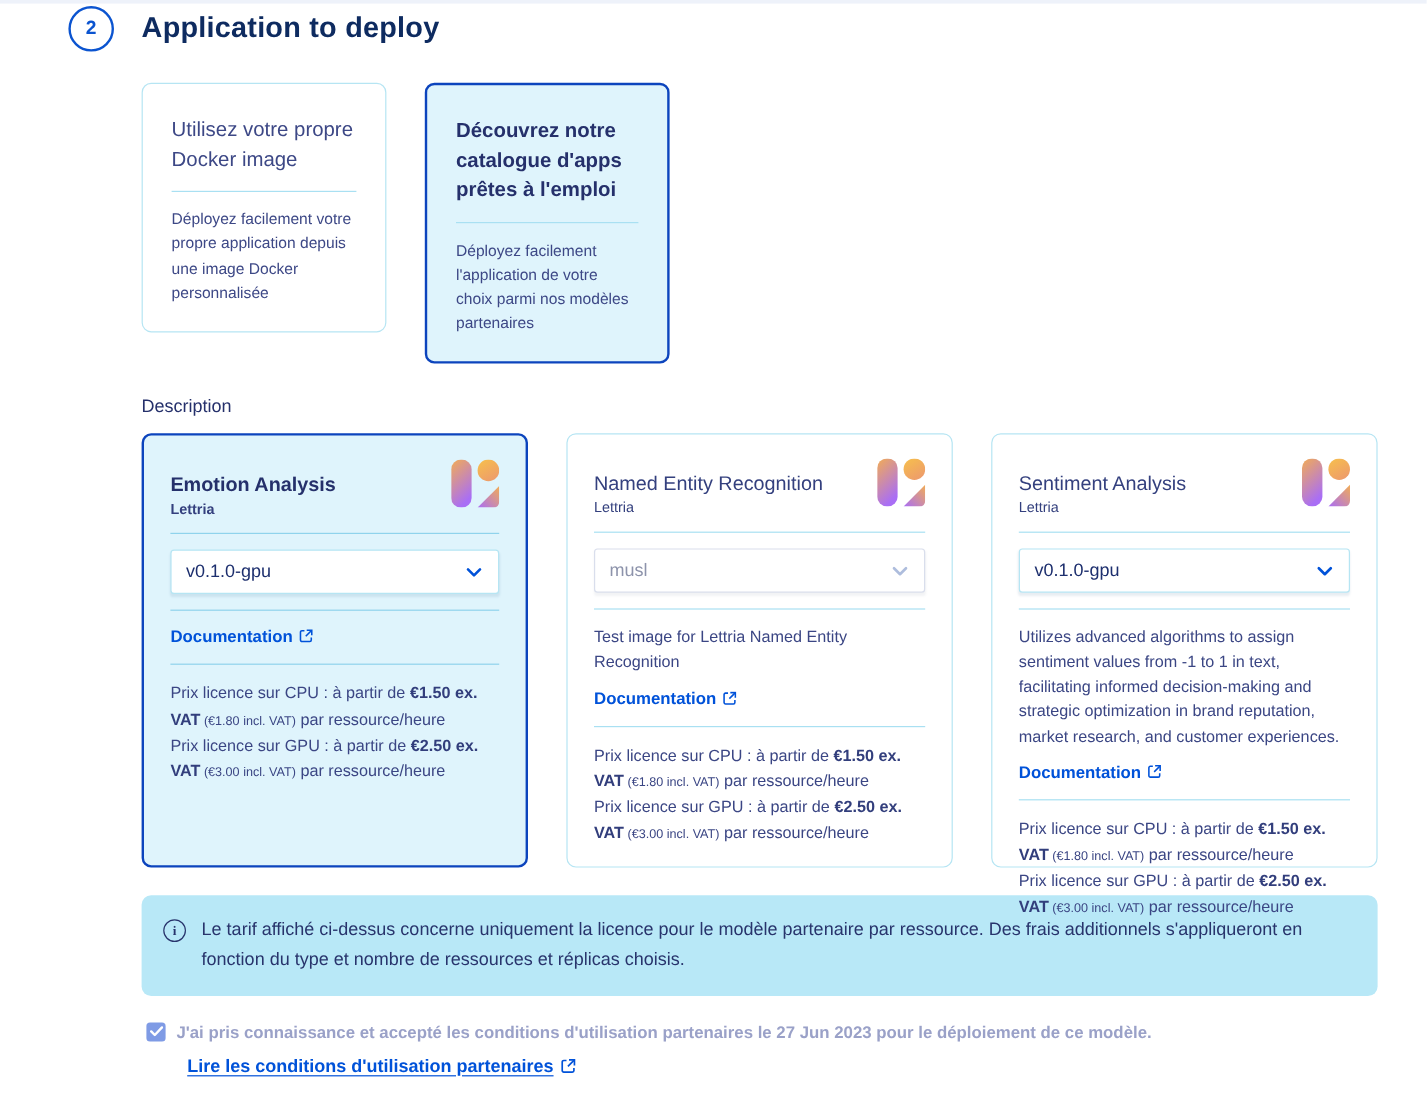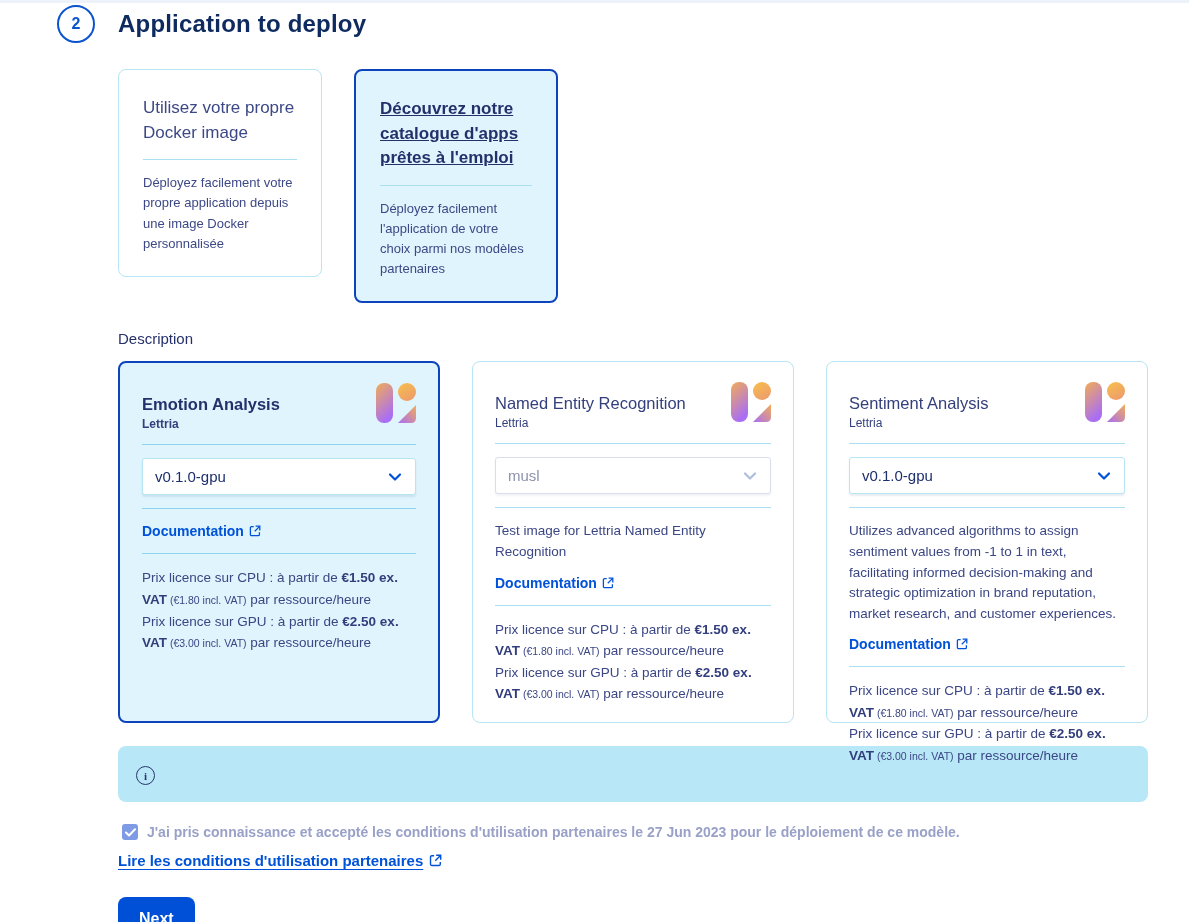--- a/index.html
+++ b/index.html
@@ -32,21 +32,21 @@
   .deploy-options { display:flex; gap:32px; margin-top:26px; align-items:flex-start; }
   .option-card {
     width:204px; min-height:185px;
     background:#ffffff; border:1px solid #b6e5f3; border-radius:8px;
     padding:26px 24px 22px 24px; cursor:pointer;
   }
   .option-card.selected {
     background:#dff4fc; border:2px solid #0c44bd; min-height:191px;
   }
   .option-title { font-size:17px; line-height:1.45; color:#3d4886; }
-  .option-card.selected .option-title { font-weight:bold; color:#25306b;text-decoration:underline; }
+  .option-card.selected .option-title { font-weight:bold; color:#25306b; }
   .opt-divider { height:1px; background:#a9e0f2; margin:14px 0 13px 0; }
   .option-desc { font-size:13px; line-height:1.55; color:#3d4886; }
 
   
   .description-label { margin:27px 0 14px 0; font-size:15px; color:#25306b; }
 
   
   .app-cards { display:flex; gap:32px; }
   .app-card {
     width:322px; height:362px;
@@ -105,21 +105,21 @@
   .checkbox {
     width:16px; height:16px; border-radius:3px; background:#7f9be5;
     display:flex; align-items:center; justify-content:center; flex:0 0 auto;
     margin-top:1px; cursor:pointer;
   }
   .checkbox svg { display:block; }
   .terms-label { font-size:14px; font-weight:bold; color:#9aa1c8; line-height:1.4; }
   .terms-link {
     display:inline-flex; align-items:center; gap:6px; margin-top:9px;
     font-size:15px; font-weight:bold; color:#0052d9;
-    text-decoration:underline; text-underline-offset:3px; cursor:pointer;
+    text-decoration:underline; text-underline-offset:3px; cursor:pointer;margin-left:38px;
   }
 
   
   .next-btn {
     margin-top:27px; background:#0050d7; color:#fff;
     border:none; border-radius:8px; padding:13px 21px;
     font-size:16px; font-weight:bold; font-family:"Liberation Sans", sans-serif;
     cursor:pointer;
   }
 </style>
@@ -268,20 +268,21 @@
       <div class="divider"></div>
       <p class="pricing"><span>Prix licence sur CPU : à partir de </span><b>€1.50 ex. VAT</b><span class="small"> (€1.80 incl. VAT)</span><span> par ressource/heure</span></p>
       <p class="pricing"><span>Prix licence sur GPU : à partir de </span><b>€2.50 ex. VAT</b><span class="small"> (€3.00 incl. VAT)</span><span> par ressource/heure</span></p>
     </div>
 
   </div>
 
   
   <div class="info-banner">
     <span class="info-icon">i</span>
+    <p>Le tarif affiché ci-dessus concerne uniquement la licence pour le modèle partenaire par ressource. Des frais additionnels s'appliqueront en fonction du type et nombre de ressources et réplicas choisis.</p>
   </div>
 
   
   <div class="terms">
     <div class="terms-row">
       <span class="checkbox">
         <svg width="11" height="9" viewBox="0 0 11 9">
             <path d="M1 4.5 L4 7.5 L10 1.2" fill="none" stroke="#ffffff" stroke-width="2" stroke-linecap="round" stroke-linejoin="round"></path>
           </svg>
       </span>

